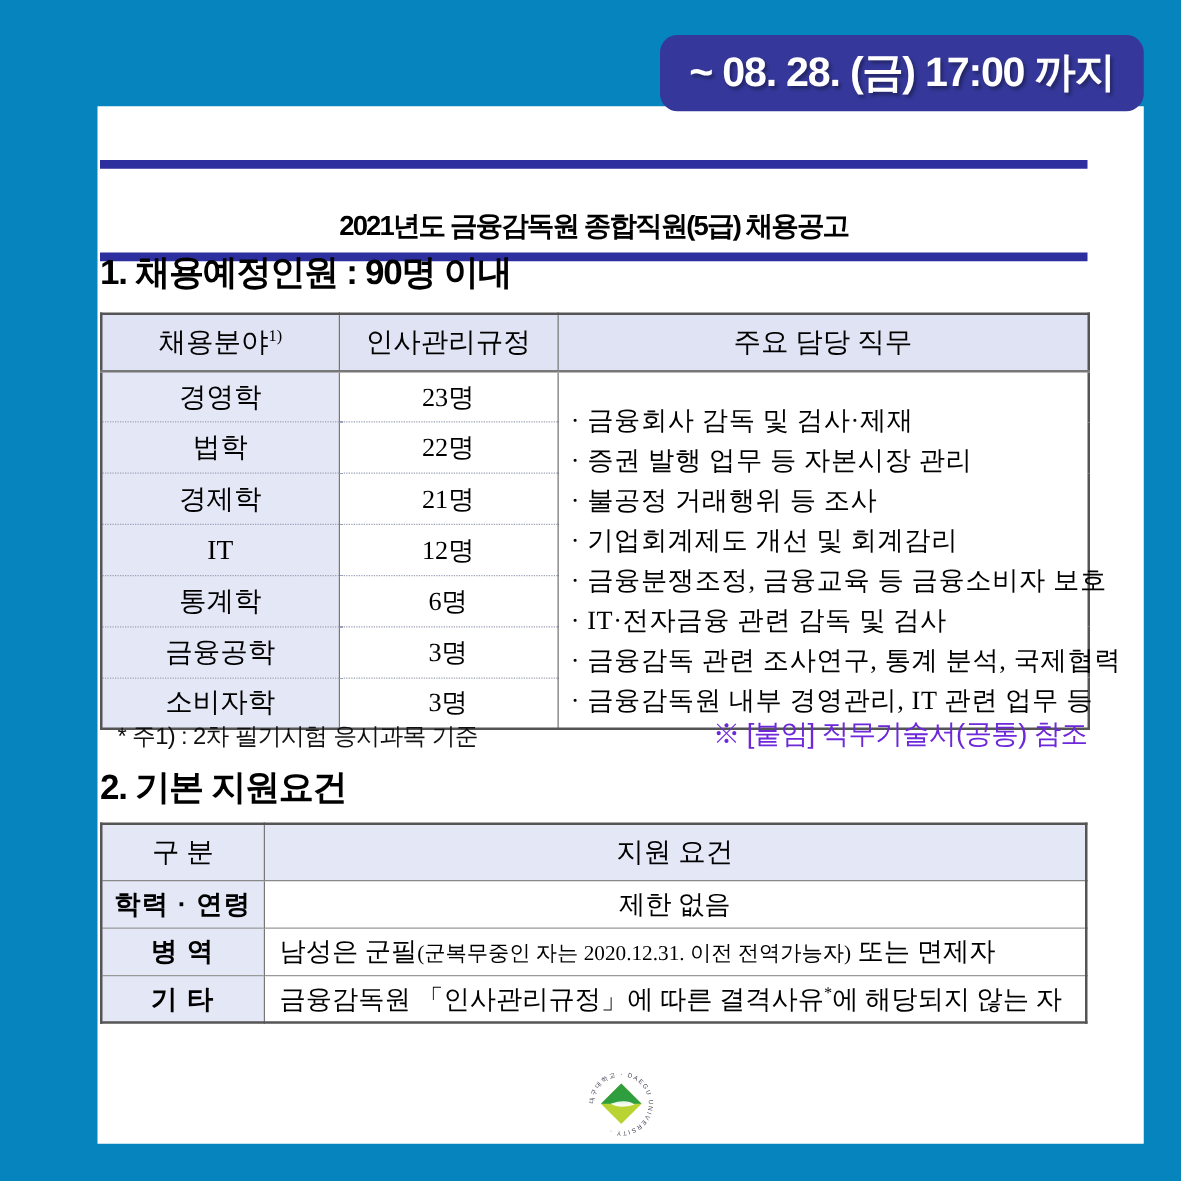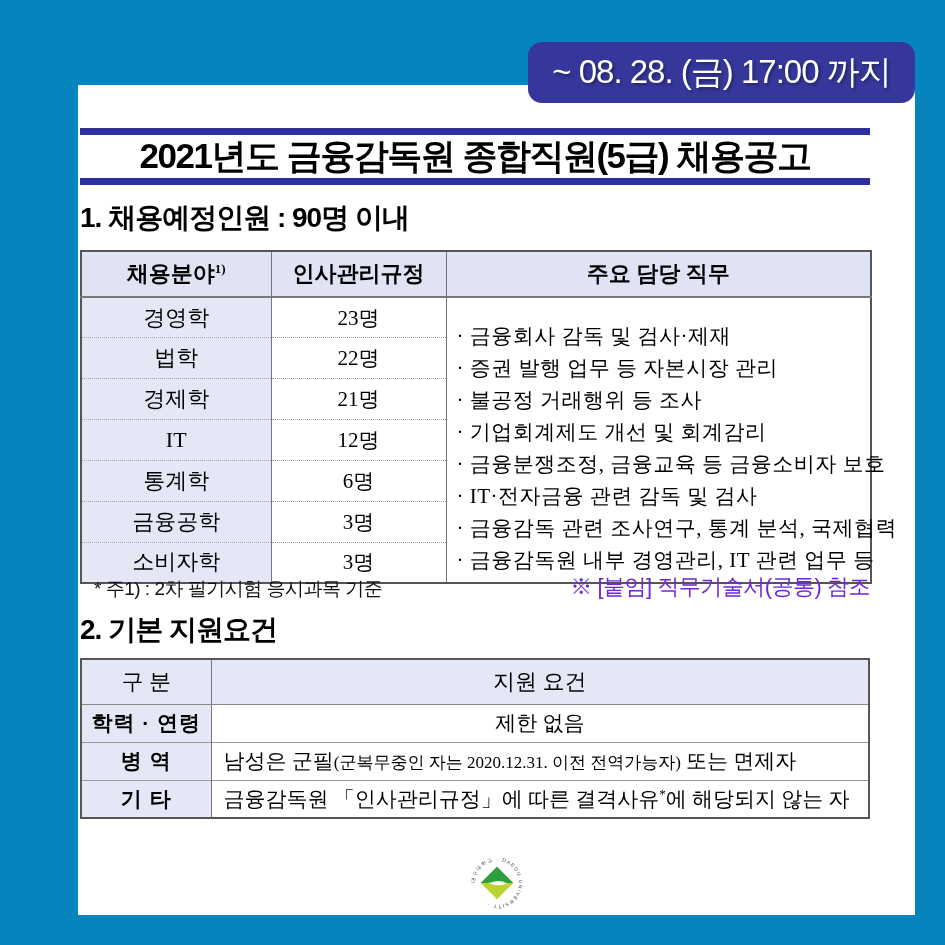--- a/index.html
+++ b/index.html
@@ -10,31 +10,30 @@
     background:#0584bd; overflow:hidden;
   }
   .white-area {
     position:absolute; left:78px; top:85px; width:837px; height:830px;
     background:#ffffff;
   }
   .deadline-banner {
     position:absolute; left:528px; top:28px; width:387px; height:61px;
     background:#35389a; border-radius:14px; z-index:5;
     display:flex; align-items:center; justify-content:center;
-    color:#ffffff; font-size:33px; font-weight:normal; letter-spacing:-1px;
+    color:#ffffff; font-size:33px; font-weight:bold; letter-spacing:-1px;
     text-shadow:2px 2px 3px rgba(0,0,0,0.35);
-    margin-top:14px;
   }
 
   
   .title-block { position:absolute; left:2px; top:43px; width:790px; }
   .title-rule { height:7px; background:#2e2f9e; }
   .doc-title {
     height:43px; display:flex; align-items:center; justify-content:center;
-    font-size:35px; font-weight:900; color:#000; letter-spacing:-1.5px;
+    font-size:22px; font-weight:900; color:#000; letter-spacing:-1.5px;margin-top:24px;
   }
 
   .section-heading {
     position:absolute; left:2px;
     font-size:28px; font-weight:900; color:#000; letter-spacing:-1px;
   }
   .heading-1 { top:114px; }
   .heading-2 { top:526px; }
 
   
@@ -42,21 +41,21 @@
     position:absolute; left:2px; top:165px; width:790px;
     border-collapse:collapse; table-layout:fixed;
     font-family:"Liberation Serif", serif; font-size:21px; color:#000;
   }
   .recruit-table, .recruit-table th, .recruit-table td { border:0; }
   .recruit-table { border:2px solid #555; }
   .recruit-table col.c1 { width:190px; }
   .recruit-table col.c2 { width:175px; }
   .recruit-table col.c3 { width:425px; }
   .recruit-table th {
-    height:46px; background:#dfe3f3; font-weight:bold; font-size:22px;
+    height:46px; background:#dfe3f3; font-weight:normal; font-size:22px;
     border-bottom:2px solid #777; border-left:1px solid #777;
     text-align:center; vertical-align:middle;
   }
   .recruit-table th:first-child { border-left:0; }
   .recruit-table td { height:37px; text-align:center; vertical-align:middle;margin-left:36px; }
   .recruit-table td.field-cell { background:#e4e7f6; font-size:22px; }
   .recruit-table td.count-cell { border-left:1px solid #777; background:#fff; }
   .recruit-table tr + tr td.field-cell,
   .recruit-table tr + tr td.count-cell { border-top:1px dotted #9aa0b5; }
   .recruit-table td.duties-cell {

